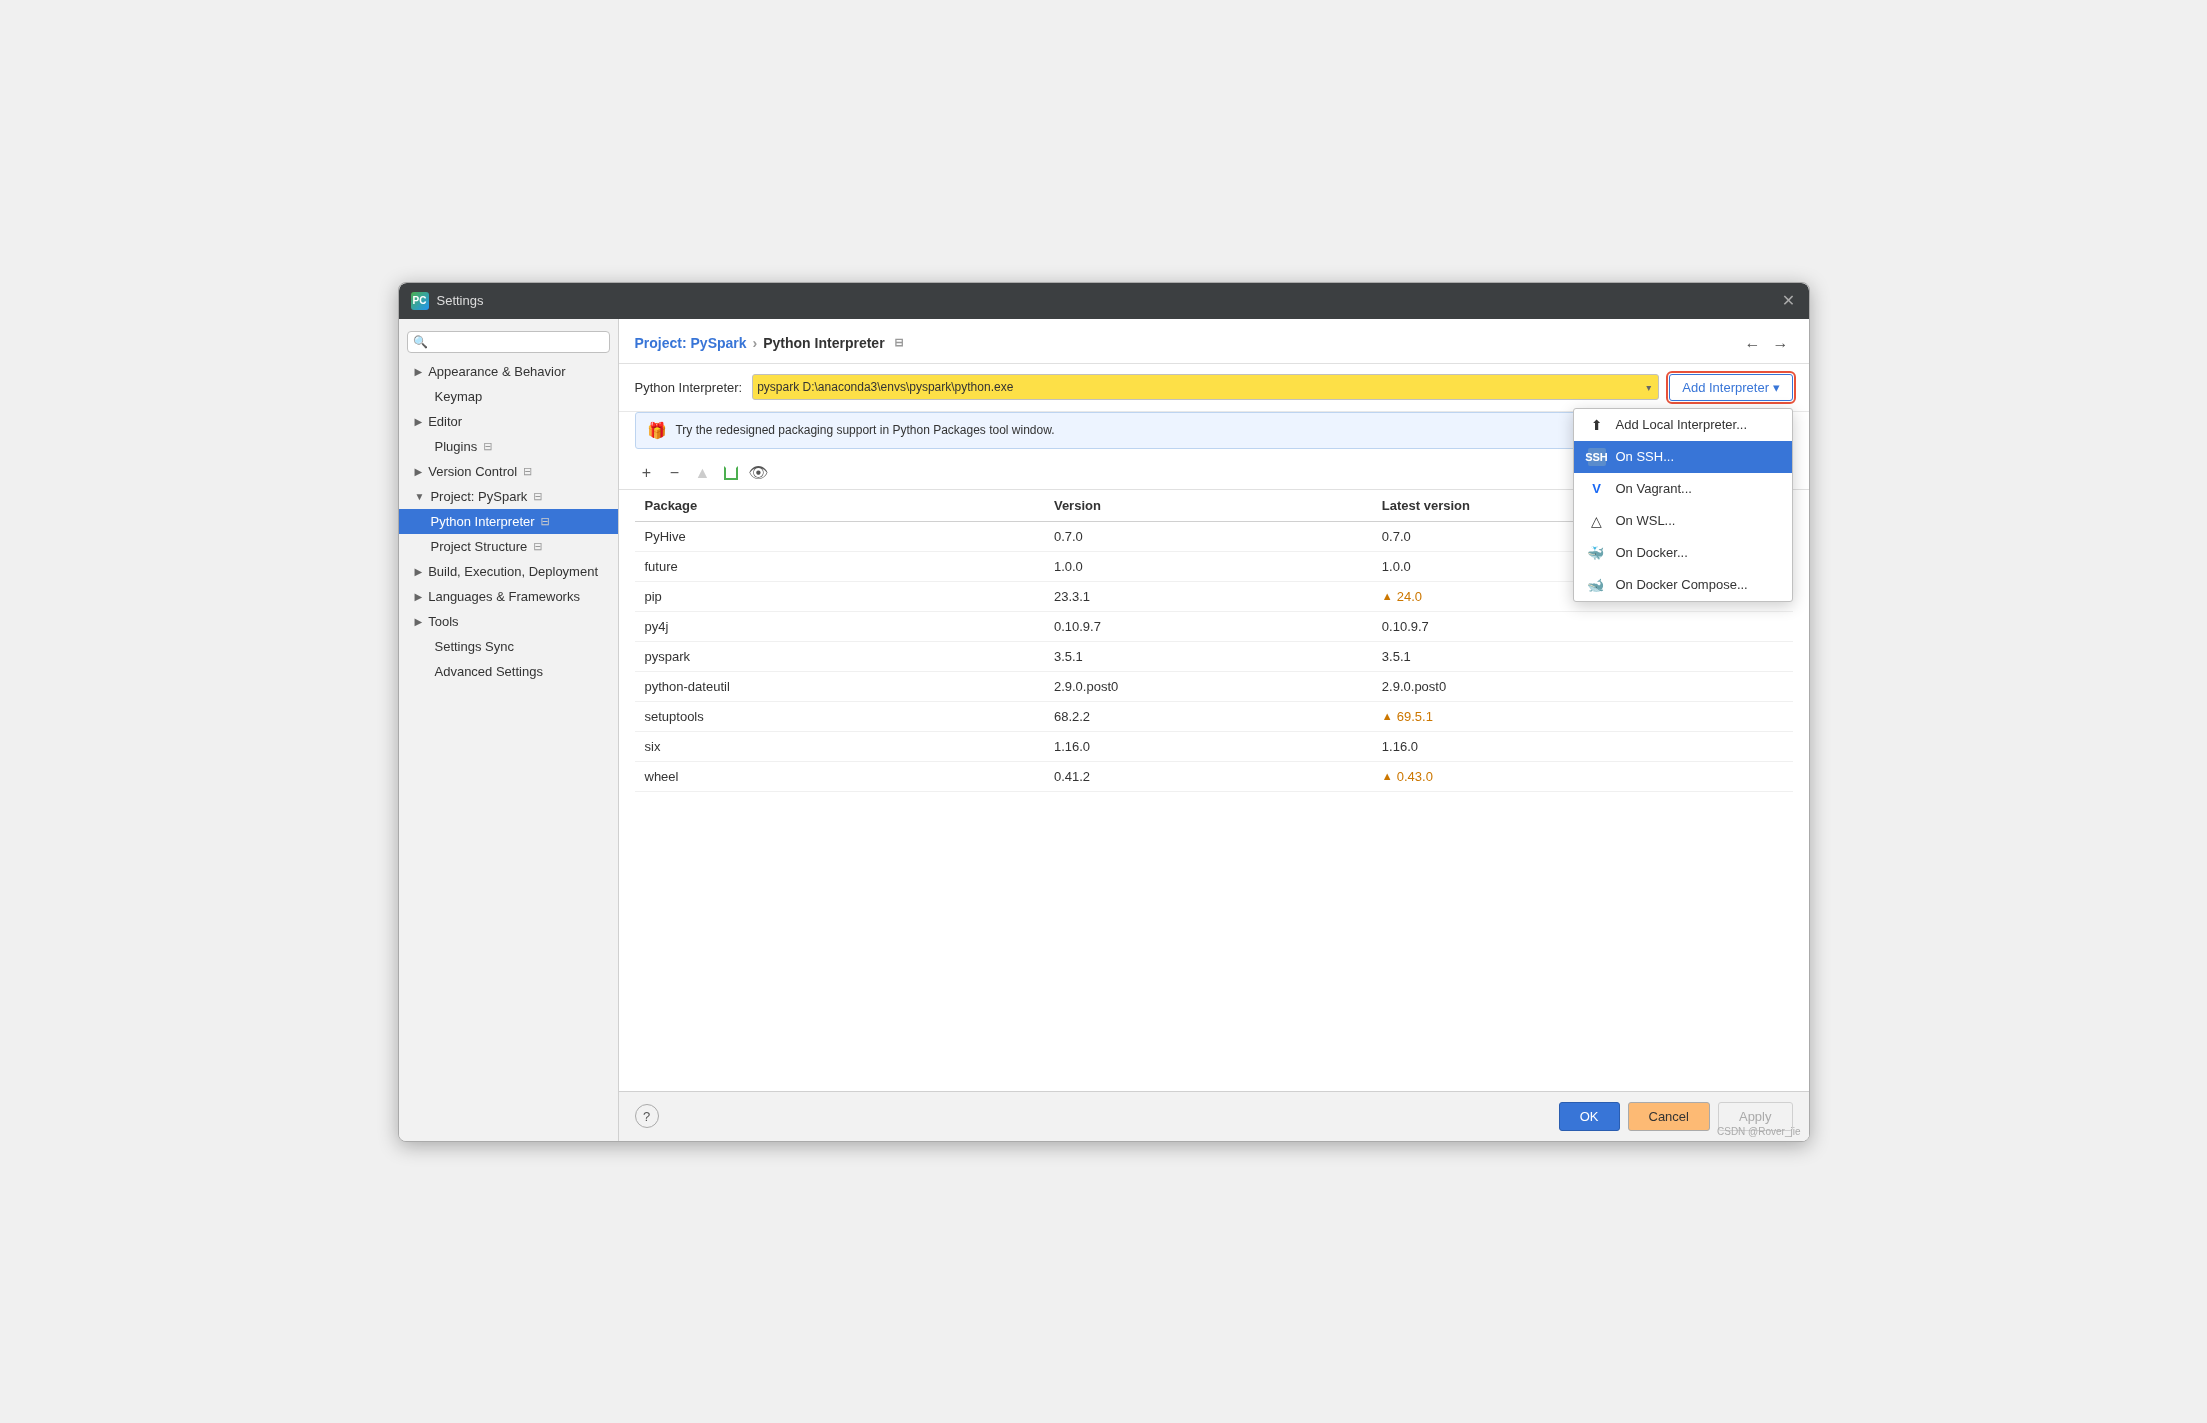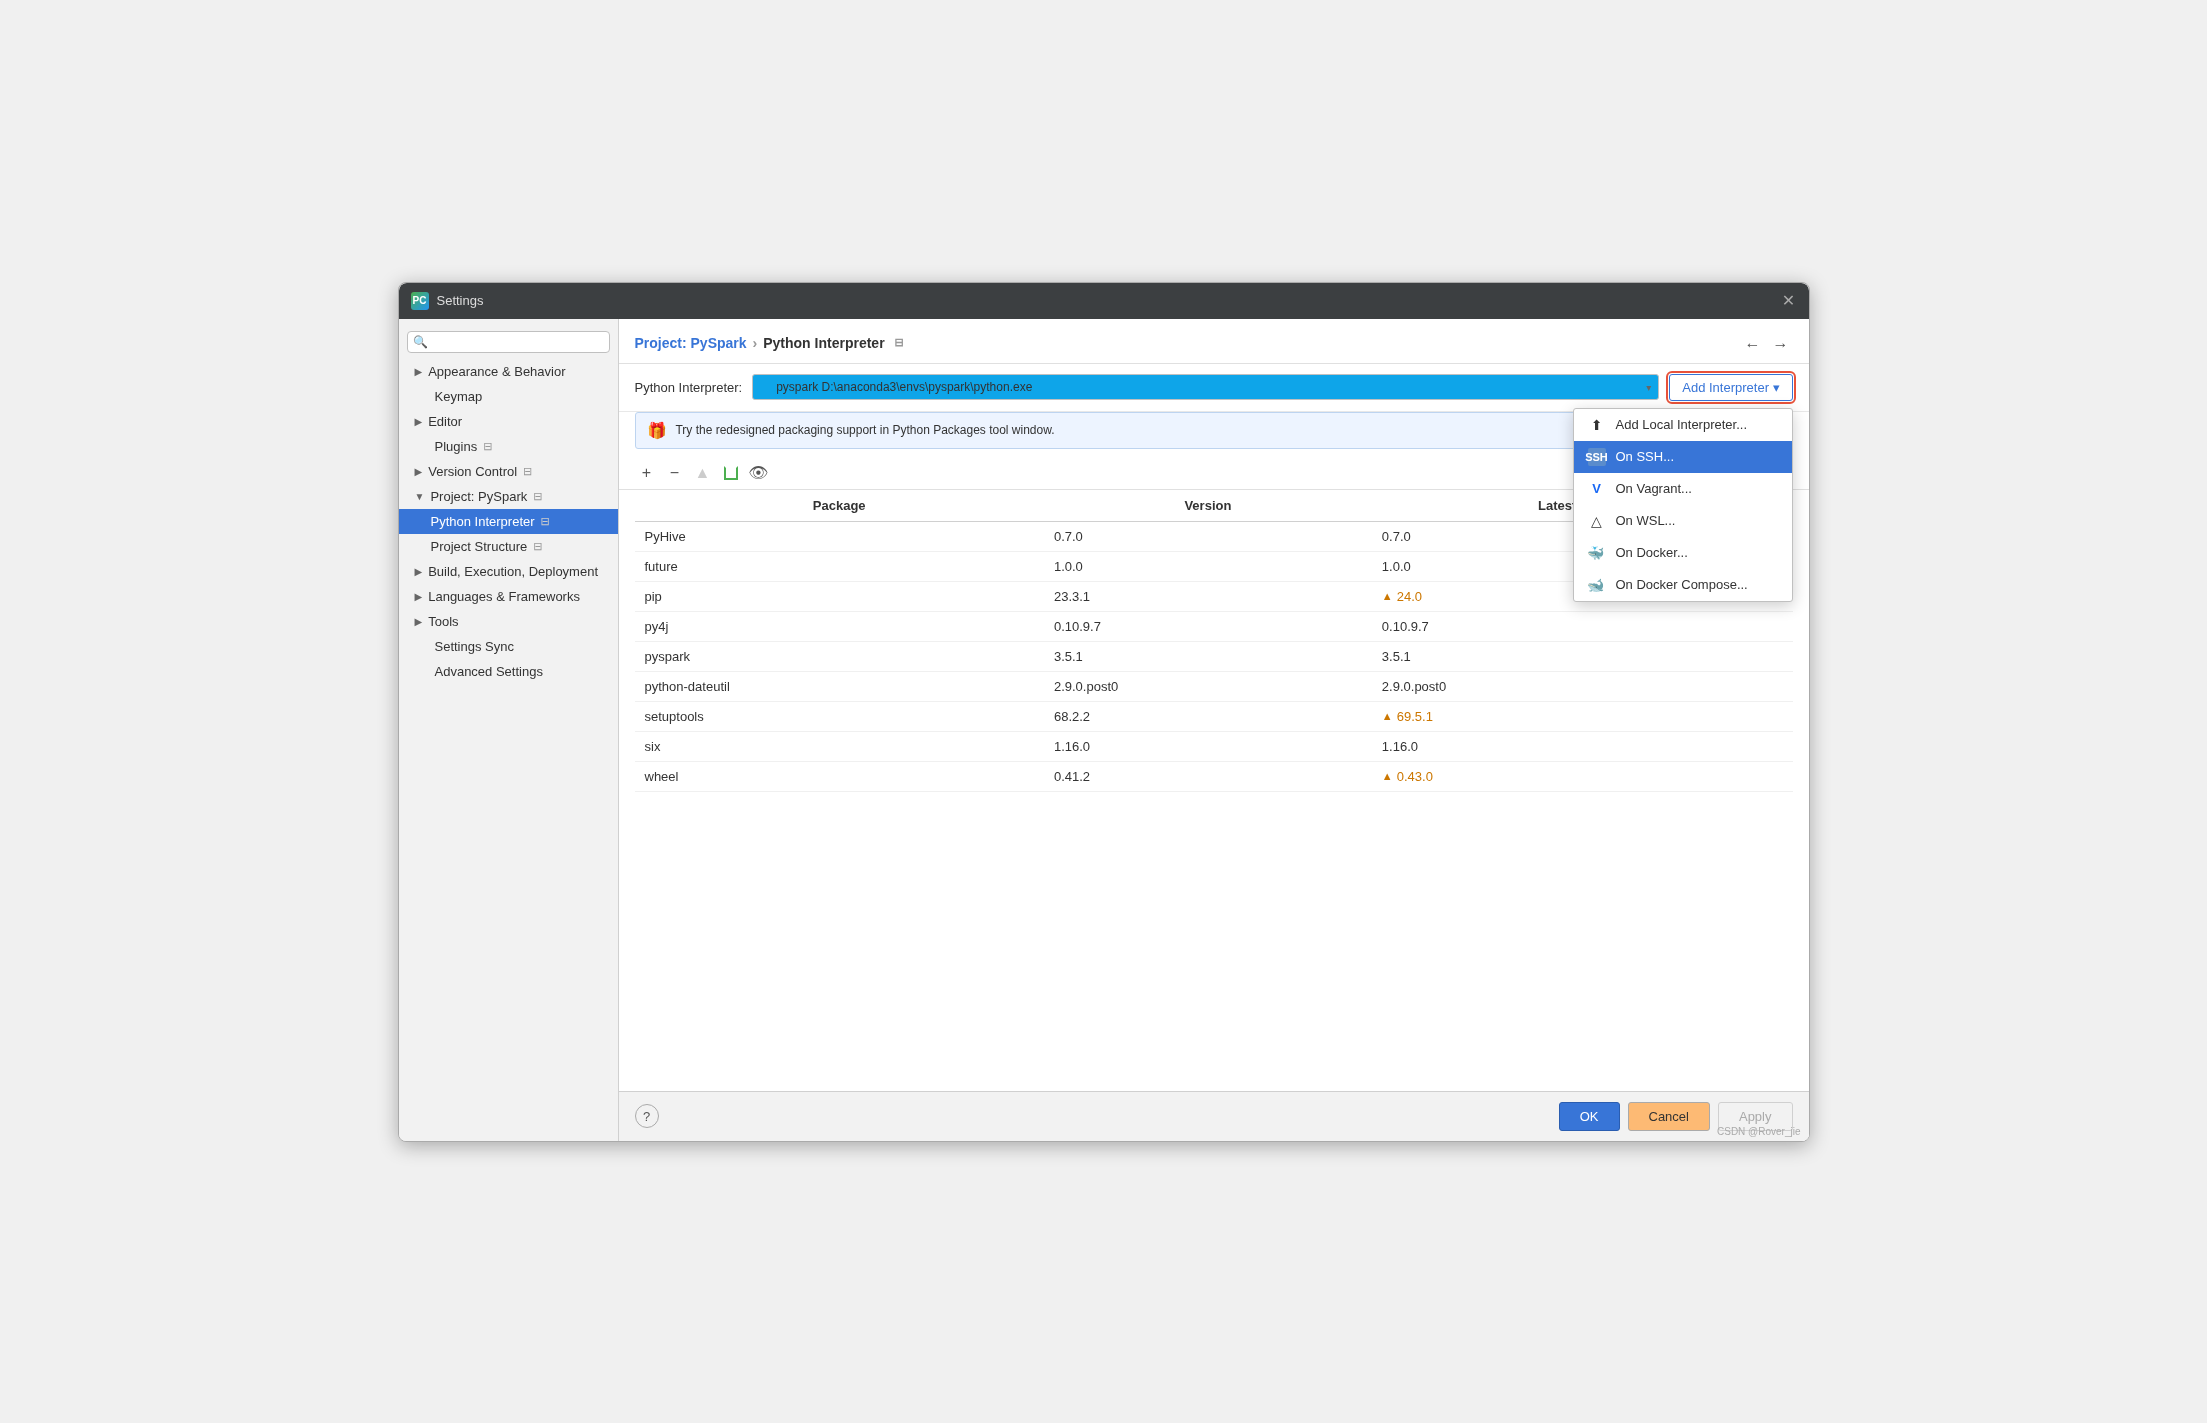--- a/index.html
+++ b/index.html
@@ -184,24 +184,24 @@
       white-space: nowrap;
     }
     .interpreter-select-wrapper {
       flex: 1;
       position: relative;
     }
     .interpreter-select-wrapper select {
       width: 100%;
       border: 1px solid #c0c0c0;
       border-radius: 3px;
-      padding: 5px 28px 5px 23px;
+      padding: 5px 28px 5px 4px;
       font-size: 12px;
       color: #333;
-      background: #0ea5e9;
+      background: #fde047;
       appearance: none;
       cursor: pointer;
     }
     .select-arrow {
       position: absolute;
       right: 8px;
       top: 50%;
       transform: translateY(-50%);
       color: #666;
       pointer-events: none;
@@ -272,21 +272,21 @@
     .packages-table {
       flex: 1;
       overflow-y: auto;
       padding: 0 16px;
     }
     table {
       width: 100%;
       border-collapse: collapse;
     }
     th {
-      text-align: center;
+      text-align: left;
       padding: 8px 10px;
       font-weight: 600;
       font-size: 13px;
       color: #333;
       border-bottom: 1px solid #d0d0d0;
       background: #fff;
       position: sticky;
       top: 0;
     }
     td {

